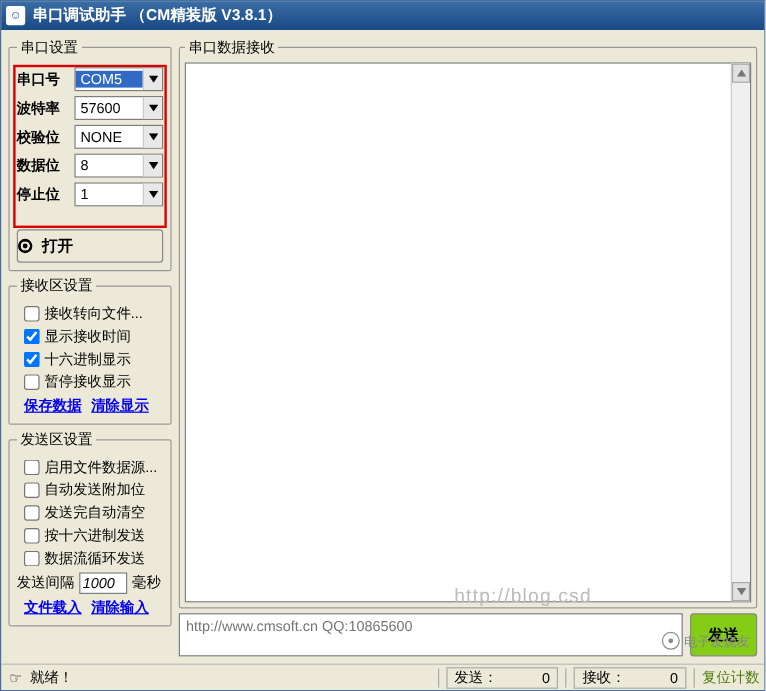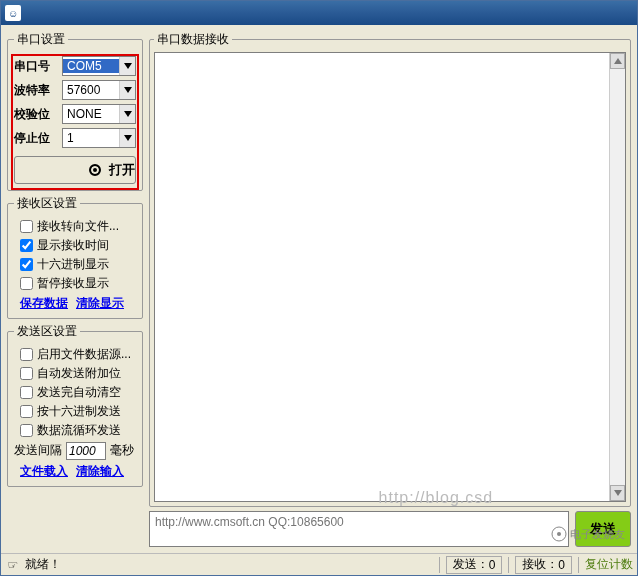--- a/index.html
+++ b/index.html
@@ -110,29 +110,29 @@
       border-left: 1px solid #ccc;
       display: flex;
       align-items: center;
       justify-content: center;
     }
     .dropdown .arrow svg {
       width: 8px;
       height: 6px;
     }
     .open-btn {
-      margin-top: 8px;
+      margin-top: 19px;
       width: 100%;
       height: 28px;
       background: #ece9d8;
       border: 1px solid #888;
       border-radius: 3px;
       display: flex;
       align-items: center;
-      justify-content: flex-end;
+      justify-content: flex-start;
       gap: 8px;
       font-size: 13px;
       font-weight: bold;
       cursor: pointer;
       font-family: inherit;
     }
     .open-btn .dot {
       width: 12px;
       height: 12px;
       border-radius: 50%;
@@ -258,20 +258,21 @@
       height: 16px;
       margin: 0 2px;
     }
     .status-bar .status-sunken {
       border: 1px solid #aaa;
       background: #ece9d8;
       padding: 2px 6px;
       height: 18px;
       display: flex;
       align-items: center;
+      gap: 37px;
     }
     .status-bar .spacer { flex: 1; }
     .watermark {
       position: absolute;
       bottom: 40px;
       left: 50%;
       transform: translateX(-10%);
       color: #bbb;
       font-size: 16px;
       pointer-events: none;
@@ -294,20 +295,21 @@
       flex-direction: column;
       position: relative;
     }
   </style>
 </head>
 <body>
 
 <div class="window">
   <div class="titlebar">
     <span class="app-icon">☺</span>
+    <span>串口调试助手 （CM精装版 V3.8.1）</span>
   </div>
 
   <div class="main-content">
     <div class="left-panel">
 
       <fieldset class="port-settings">
         <legend>串口设置</legend>
         <div class="highlight-box"></div>
 
         <div class="setting-row">
@@ -339,20 +341,31 @@
           <div class="dropdown">
             <span class="value">NONE</span>
             <span class="arrow">
                 <svg viewBox="0 0 8 6">
                   <path d="M0 0 L8 0 L4 6 Z" fill="#000"></path>
                 </svg>
               </span>
           </div>
         </div>
 
+        <div class="setting-row">
+          <label>数据位</label>
+          <div class="dropdown">
+            <span class="value">8</span>
+            <span class="arrow">
+                <svg viewBox="0 0 8 6">
+                  <path d="M0 0 L8 0 L4 6 Z" fill="#000"></path>
+                </svg>
+              </span>
+          </div>
+        </div>
 
         <div class="setting-row">
           <label>停止位</label>
           <div class="dropdown">
             <span class="value">1</span>
             <span class="arrow">
                 <svg viewBox="0 0 8 6">
                   <path d="M0 0 L8 0 L4 6 Z" fill="#000"></path>
                 </svg>
               </span>

